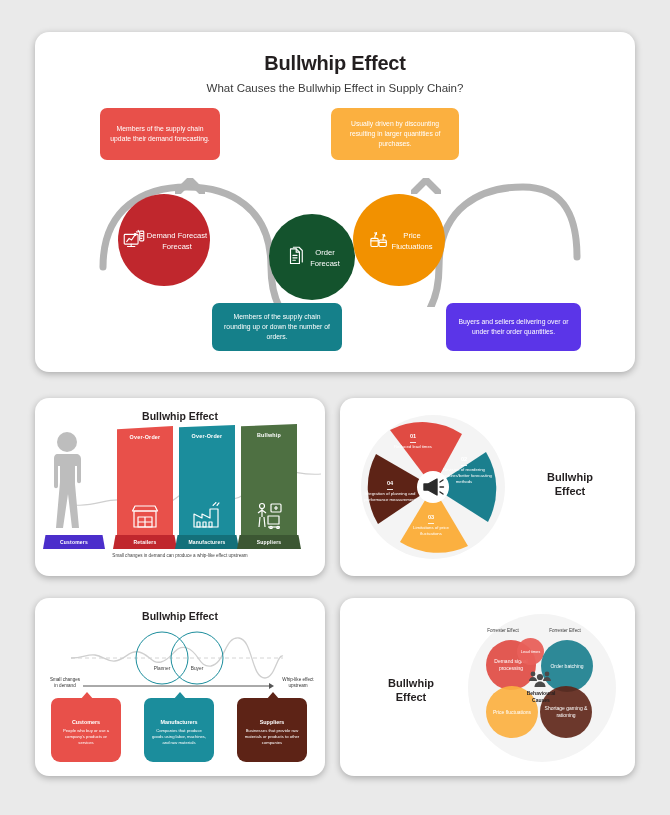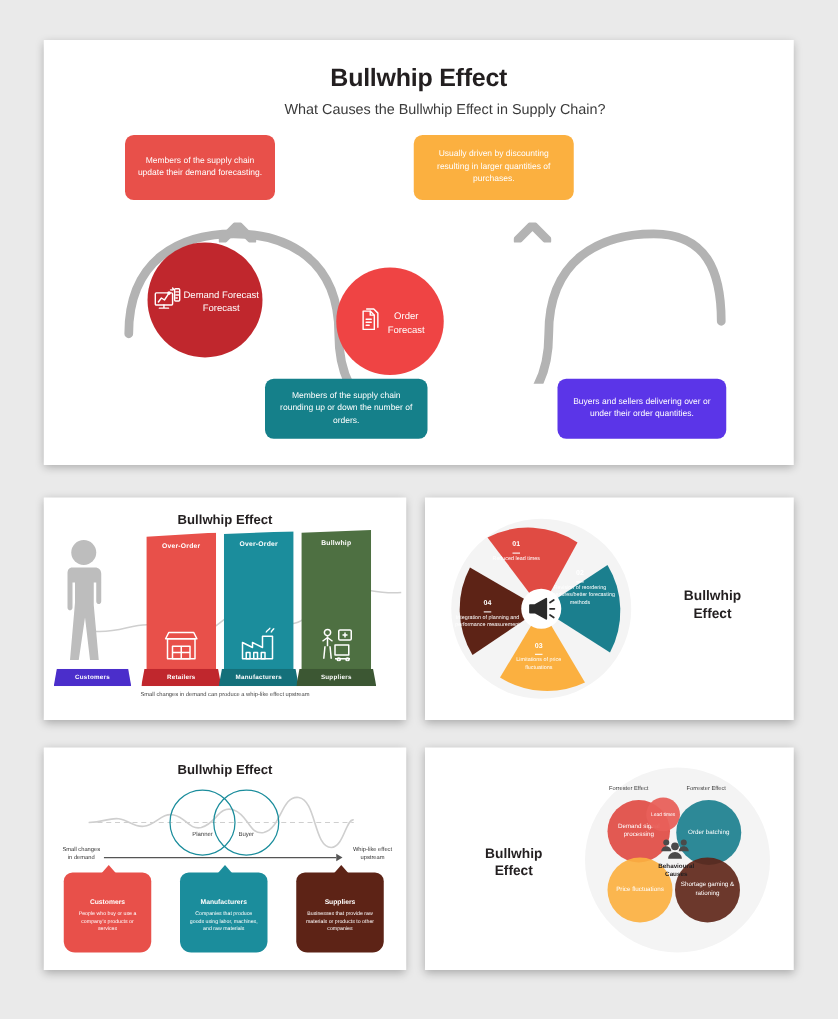--- a/index.html
+++ b/index.html
@@ -8,31 +8,32 @@
     background:#eaeaea;
     font-family:"Liberation Sans", sans-serif;
     overflow:hidden;
     position:relative;
   }
   .slide{
     position:absolute;
     background:#ffffff;
     box-shadow:0 2px 7px rgba(0,0,0,0.28);
     overflow:hidden;
+    border-radius:14px;
   }
   
   #slide-main{ left:35px; top:32px; width:600px; height:340px; }
   .main-title{
     position:absolute;left:0;top:20px;width:100%;
     text-align:center;font-size:20px;font-weight:bold;color:#231f20;
     letter-spacing:-0.2px;
   }
   .main-sub{
     position:absolute;left:0;top:50px;width:100%;
-    text-align:center;font-size:11.5px;color:#3a3a3a;padding-left:21px;
+    text-align:center;font-size:11.5px;color:#3a3a3a;
   }
   .callout{
     position:absolute;border-radius:7px;color:#fff;
     font-size:6.8px;line-height:1.45;text-align:center;
     display:flex;align-items:center;justify-content:center;
     padding:6px 8px;box-sizing:border-box;
   }
   .callout .ctxt{display:block;}
   .arc{position:absolute;pointer-events:none;}
   .circ{
@@ -138,37 +139,54 @@
         <path d="M21 4.2l1.2 1.6M19 6l2 .2"></path>
       </g>
         </svg>
     </span>
     <span class="clabel">
       <span>Demand Forecast</span><br>
       <span>Forecast</span>
     </span>
   </div>
 
-  <div class="circ" style="left:234px;top:182px;width:86px;height:86px;background:#ef4444;">
+  <div class="circ" style="left:234px;top:182px;width:86px;height:86px;background:#14532d;">
     <span class="cicon">
       <svg viewBox="0 0 32 32">
           <g fill="none" stroke="#fff" stroke-width="1.4" stroke-linecap="round" stroke-linejoin="round">
         <path d="M8 6h7l4 4v14H8z"></path>
             <path d="M11.5 4h7l4 4v14"></path>
             <path d="M15 6v4h4"></path>
         <path d="M11 14h5M11 17h5M11 20h3"></path>
       </g>
         </svg>
     </span>
     <span class="clabel">
       <span>Order</span><br>
       <span>Forecast</span>
     </span>
   </div>
 
+  <div class="circ" style="left:318px;top:162px;width:92px;height:92px;background:#f29100;">
+    <span class="cicon">
+      <svg viewBox="0 0 32 32">
+          <g fill="none" stroke="#fff" stroke-width="1.4" stroke-linecap="round" stroke-linejoin="round">
+        <rect x="6" y="14" width="9" height="10" rx="1.4"></rect>
+            <rect x="16" y="16" width="9" height="8" rx="1.4"></rect>
+        <path d="M6 17h9M16 19h9"></path>
+        <path d="M11 14c-1-3 1-5 2-7M12.5 7l-2 .4M12.5 7l.6 2"></path>
+        <path d="M21 16c-1-3 .5-5 1.6-6.6M22.6 9.4l-2 .3M22.6 9.4l.7 1.9"></path>
+      </g>
+        </svg>
+    </span>
+    <span class="clabel">
+      <span>Price</span><br>
+      <span>Fluctuations</span>
+    </span>
+  </div>
 
 </div>
 
 <div class="slide" id="slide-bars">
   <div class="mini-title" style="top:12px;font-size:10.5px;">Bullwhip Effect</div>
 
   <svg style="position:absolute;left:38px;top:60px;width:250px;height:60px;">
     <path d="M2,47 C22,49 34,40 48,42 C62,44 70,52 84,50 C100,48 108,30 124,31 C140,32 146,42 160,41 C176,40 182,18 200,14 C216,10 226,18 248,16" fill="none" stroke="#cfcfcf" stroke-width="1.2"></path>
   </svg>
 

